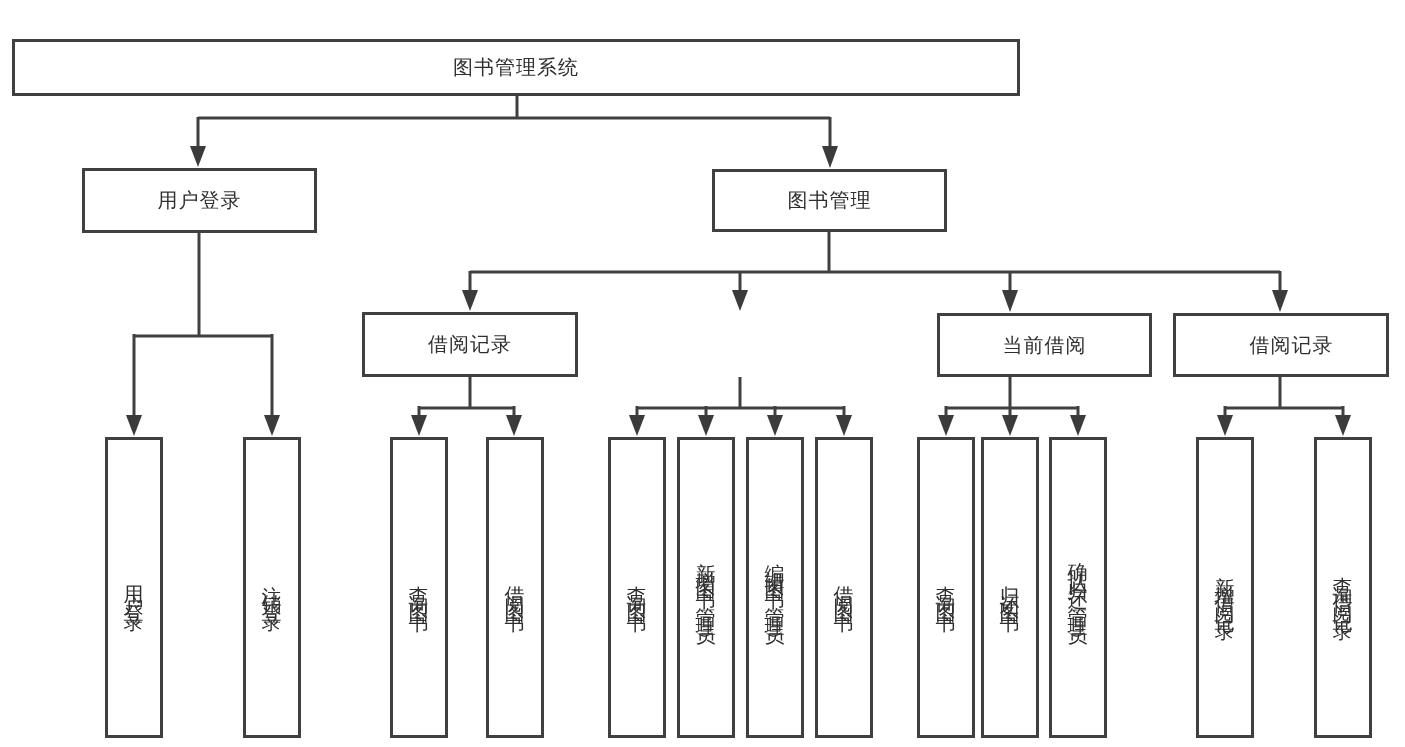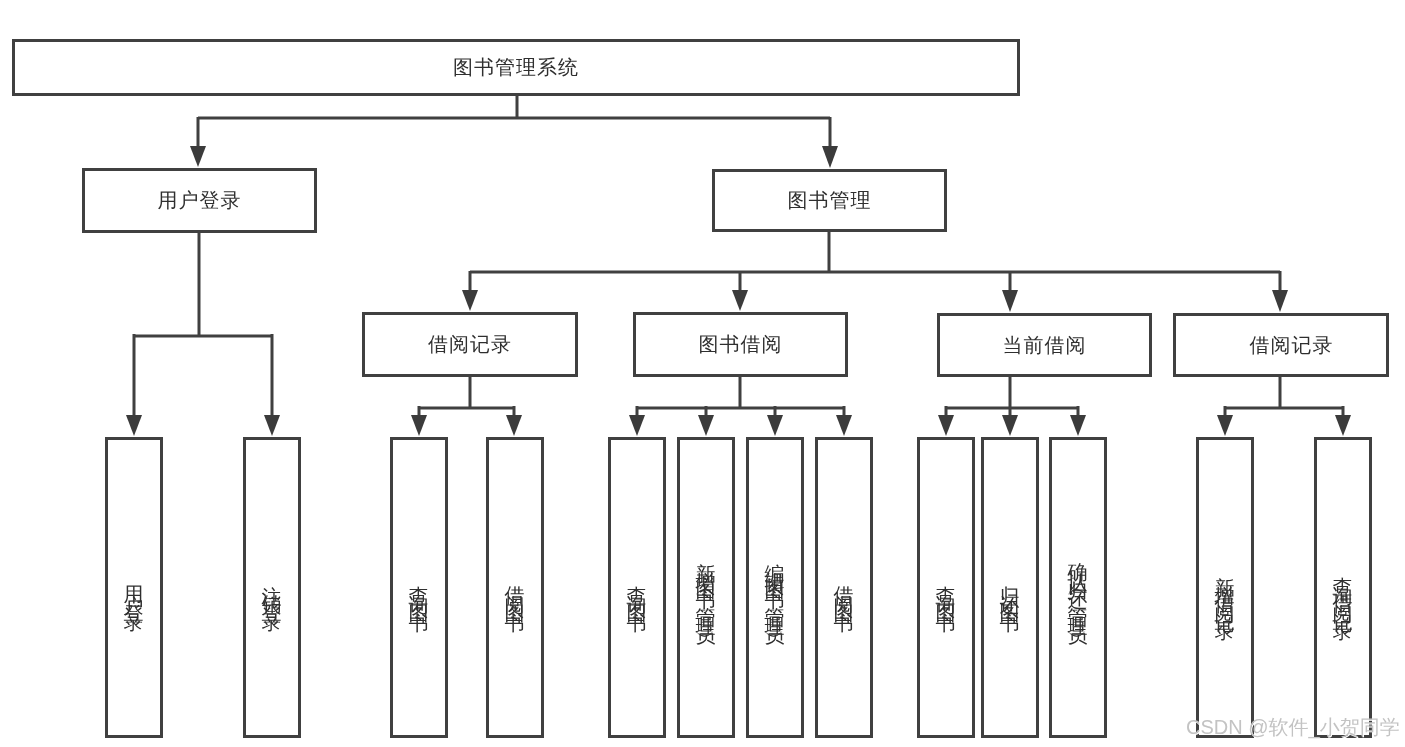--- a/index.html
+++ b/index.html
@@ -123,23 +123,20 @@
   <div class="hnode n-user-login">
     <span>用户登录</span>
   </div>
   <div class="hnode n-book-mgmt">
     <span>图书管理</span>
   </div>
 
   <div class="hnode n-new-book-rec">
     <span>借阅记录</span>
   </div>
-  <div class="hnode n-book-borrow">
-    <span>图书借阅</span>
-  </div>
   <div class="hnode n-current-borrow">
     <span>当前借阅</span>
   </div>
   <div class="hnode n-borrow-records">
     <span>借阅记录</span>
   </div>
 
   <div class="vnode n-ul-user-login">
     <span class="vtext">用户登录</span>
   </div>
@@ -177,14 +174,13 @@
     <span class="vtext">确认归还（管理员）</span>
   </div>
 
   <div class="vnode n-br-add">
     <span class="vtext">新增借阅记录</span>
   </div>
   <div class="vnode n-br-query">
     <span class="vtext">查询借阅记录</span>
   </div>
 
-  <div id="watermark">CSDN @软件_小贺同学</div>
 </div>
 
 </body></html>

